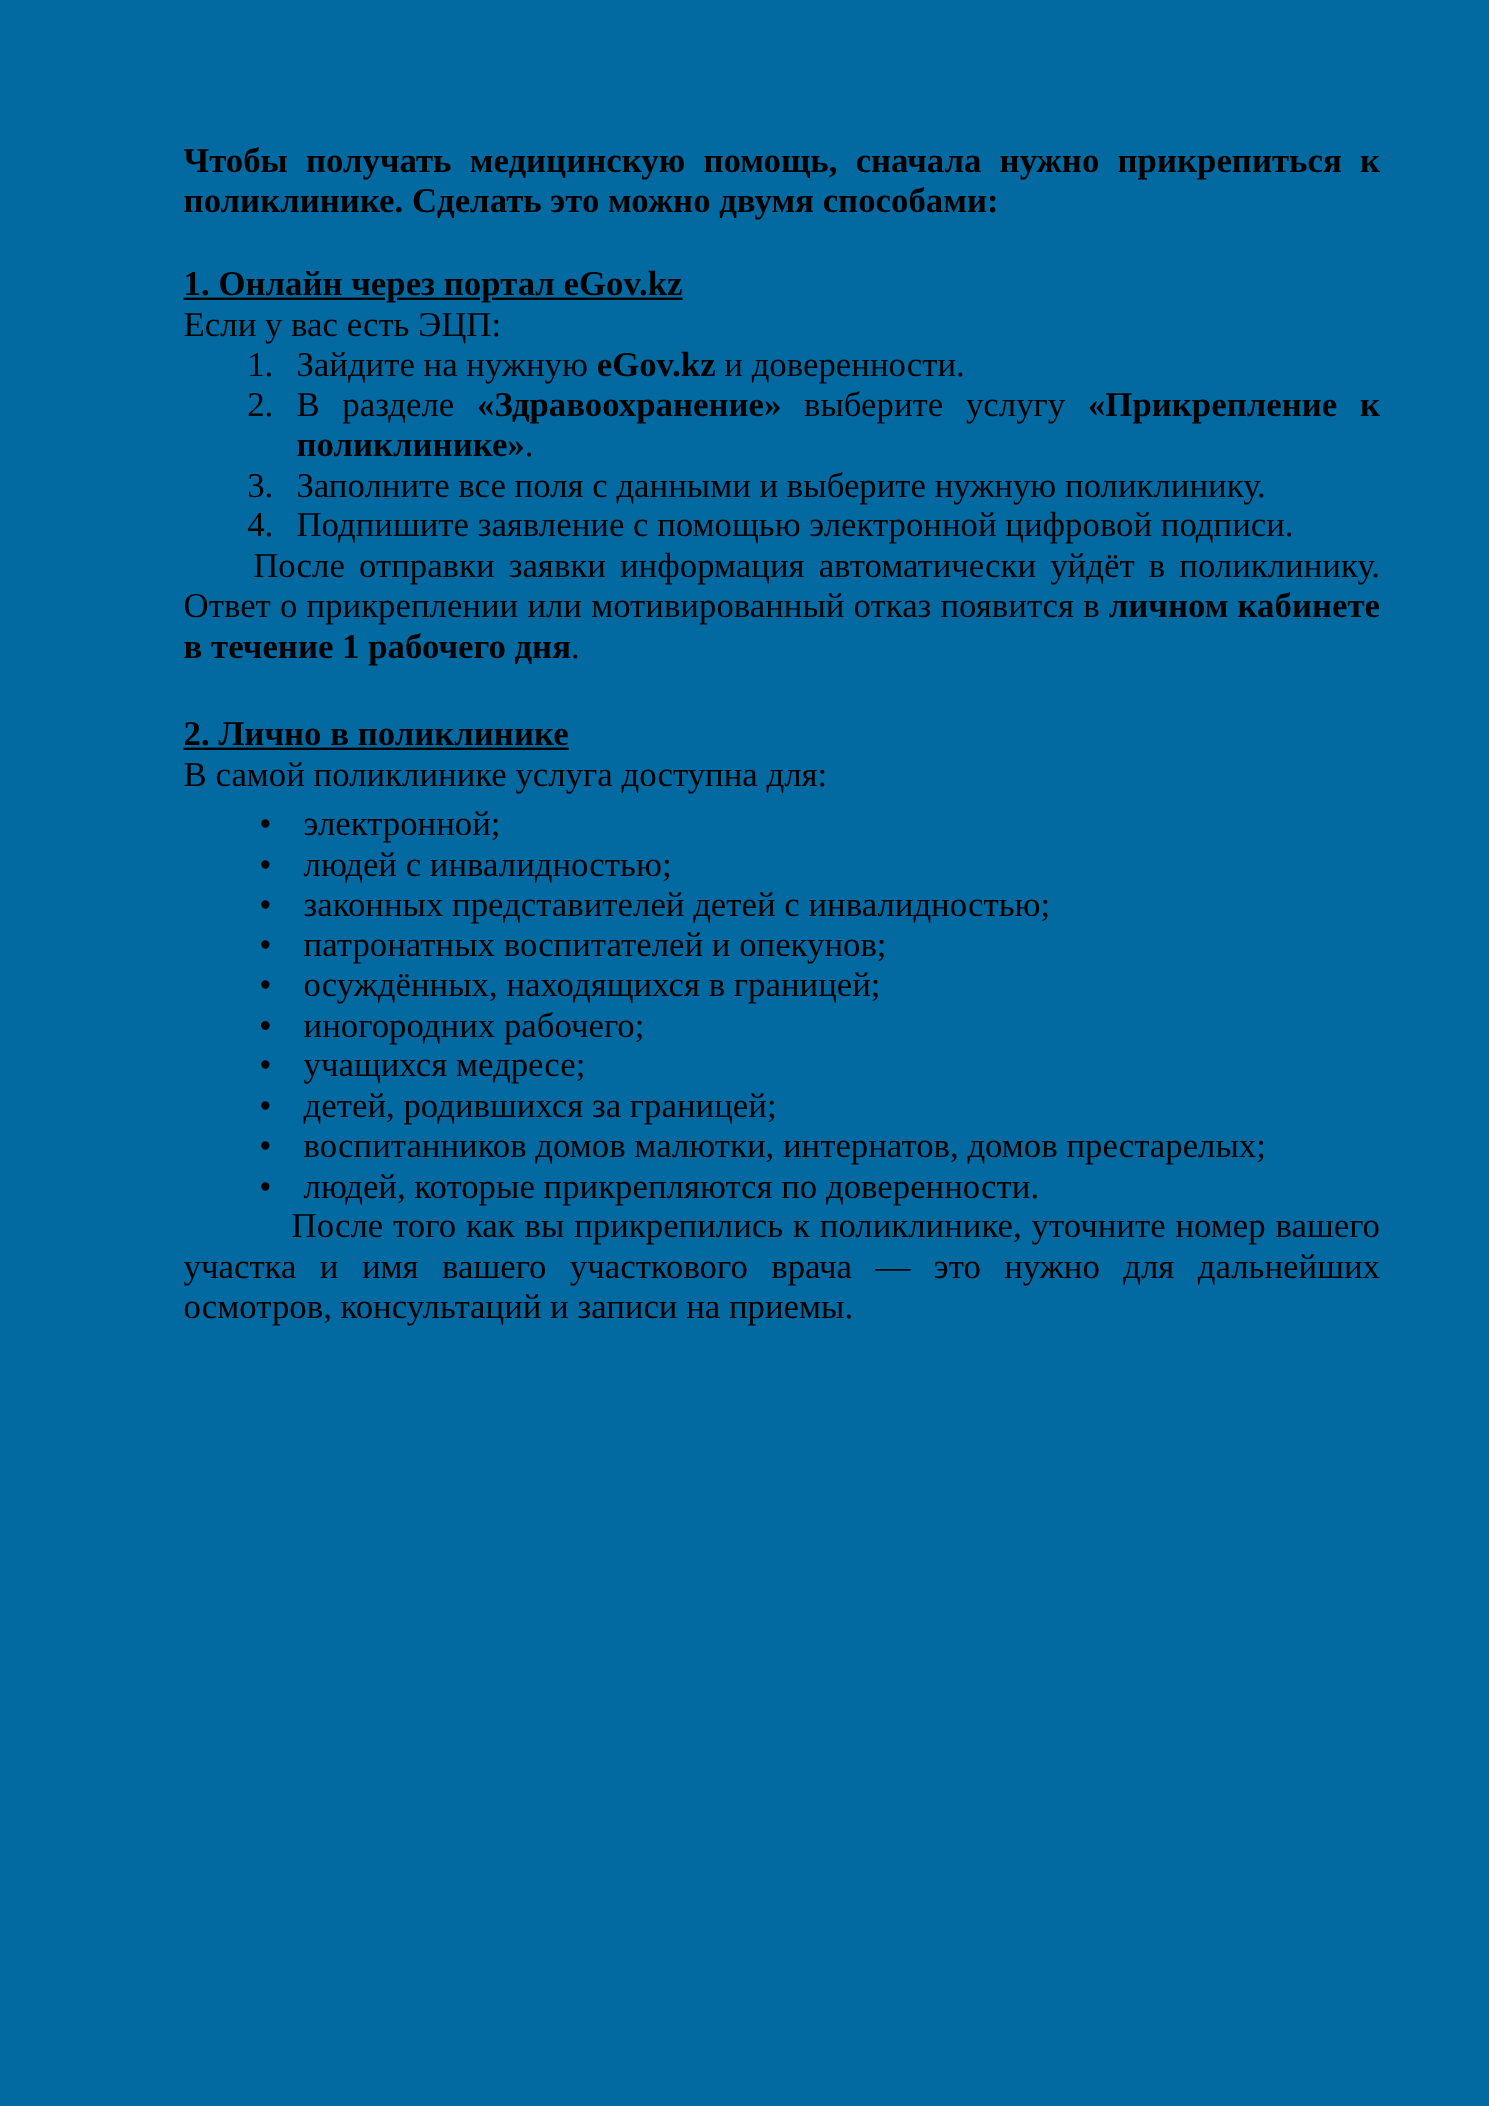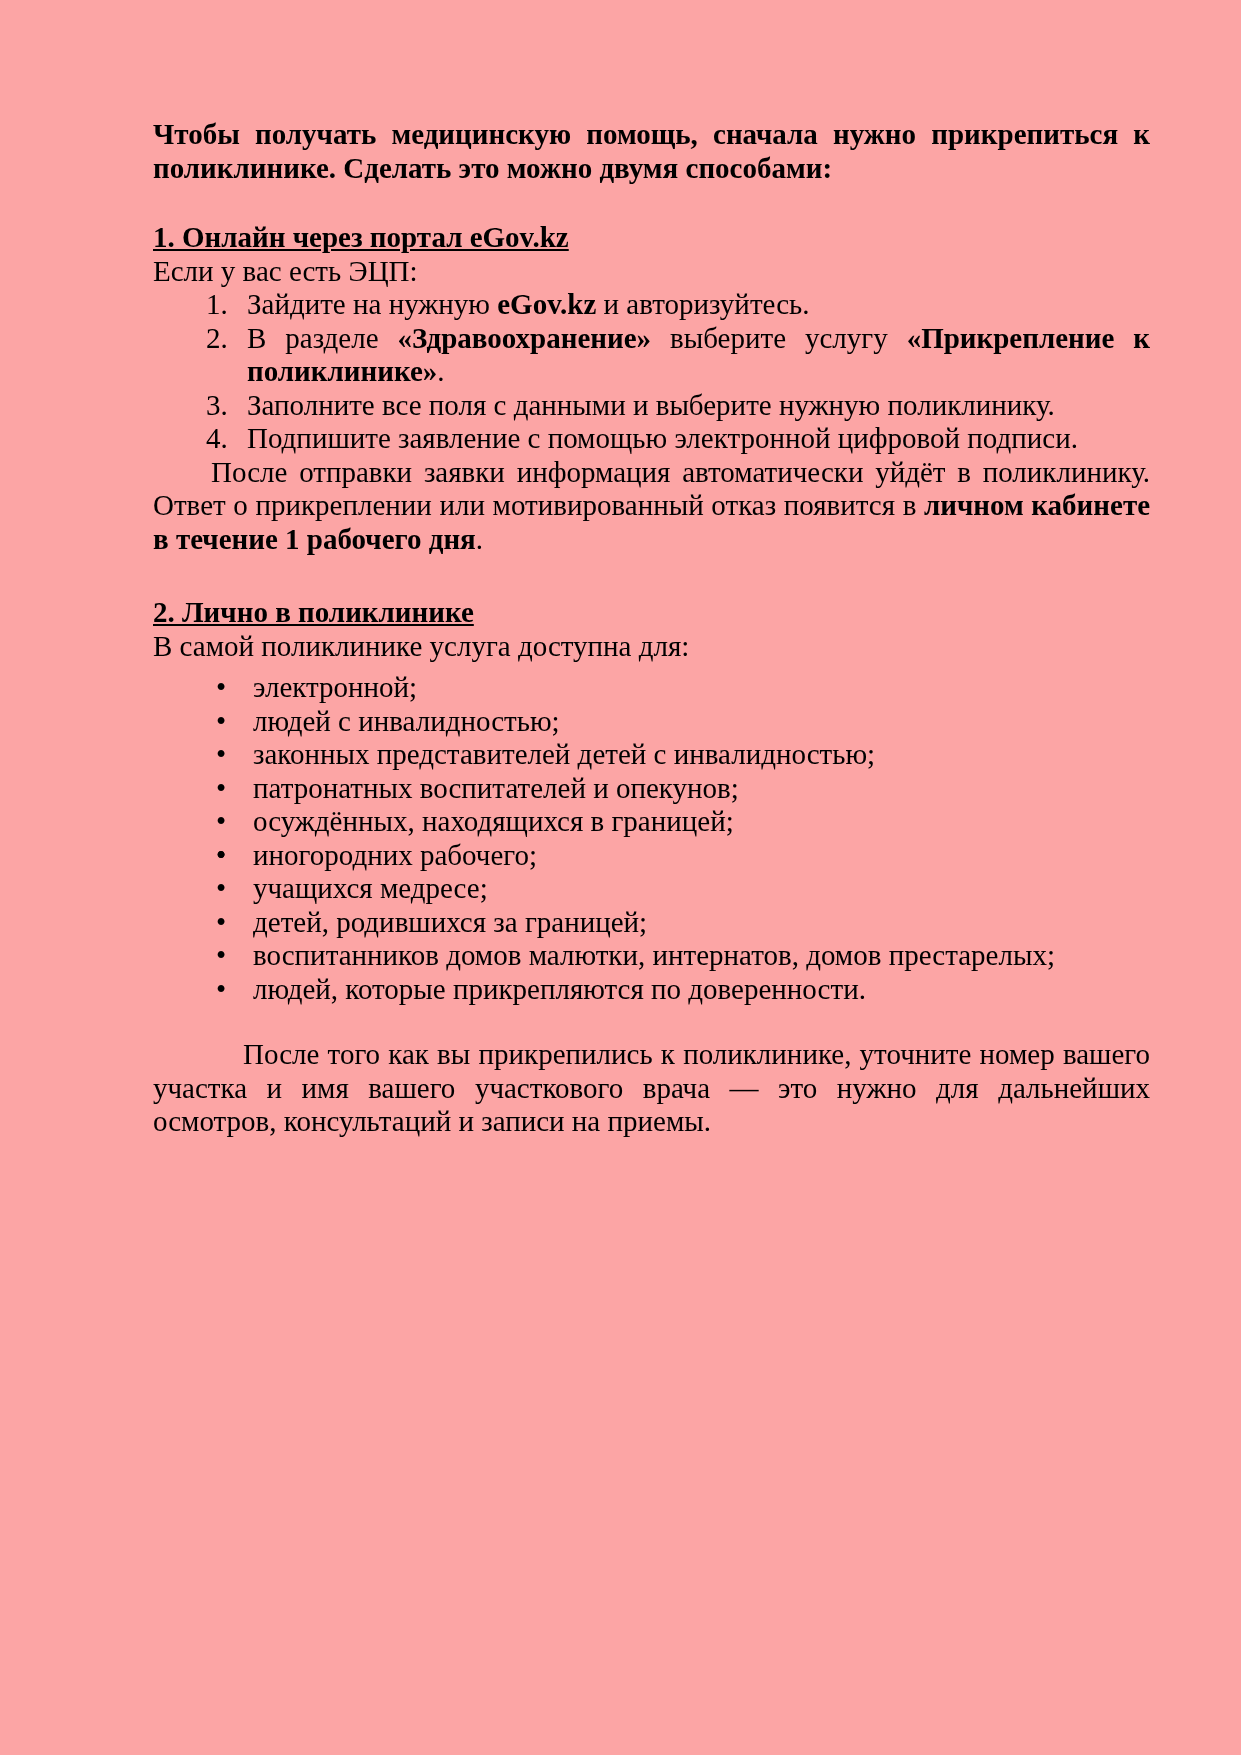--- a/index.html
+++ b/index.html
@@ -3,21 +3,21 @@
 <meta charset="utf-8">
 <style>
   html, body { margin: 0; padding: 0; }
   body {
     width: 1241px; height: 1755px;
     background: #ffffff;
   }
   .page {
     position: relative;
     width: 1241px; height: 1755px;
-    background: #fca5a5;
+    background: #0369a1;
     color: #000000;
     font-family: "Liberation Serif", "DejaVu Serif", serif;
     font-size: 29px;
     line-height: 33.5px;
   }
   .content {
     position: absolute;
     left: 153px; top: 118px;
     width: 997px;
   }
@@ -31,39 +31,39 @@
   .steps { list-style: none; margin: 0; padding: 0; }
   .steps li { position: relative; padding-left: 94px; text-align: justify; }
   .steps .num { position: absolute; left: 53px; top: 0; }
 
   .note { text-align: justify; text-indent: 58px; }
 
   .benefits { list-style: none; margin: 8px 0 0 0; padding: 0; }
   .benefits li { position: relative; padding-left: 100px; }
   .benefits .dot { position: absolute; left: 63px; top: 0; }
 
-  .final { text-align: justify; text-indent: 90px; margin-top: 32px; }
+  .final { text-align: justify; text-indent: 90px; }
 </style>
 </head>
 <body>
 
 <div class="page">
   <div class="content">
 
     <p class="para intro">Чтобы получать медицинскую помощь, сначала нужно прикрепиться к поликлинике. Сделать это можно двумя способами:</p>
 
     <p class="para heading h1-gap">1. Онлайн через портал eGov.kz</p>
 
     <p class="para">Если у вас есть ЭЦП:</p>
 
     <ol class="steps">
 
     <li>
         <span class="num">1.</span>
-        <span><span>Зайдите на нужную </span><span class="bold">eGov.kz</span><span> и авторизуйтесь.</span></span>
+        <span><span>Зайдите на нужную </span><span class="bold">eGov.kz</span><span> и доверенности.</span></span>
       </li>
         <li>
         <span class="num">2.</span>
         <span><span>В разделе </span><span class="bold">«Здравоохранение»</span><span> выберите услугу </span><span class="bold">«Прикрепление к поликлинике»</span><span>.</span></span>
       </li>
         <li>
         <span class="num">3.</span>
         <span><span>Заполните все поля с данными и выберите нужную поликлинику.</span></span>
       </li>
         <li>

